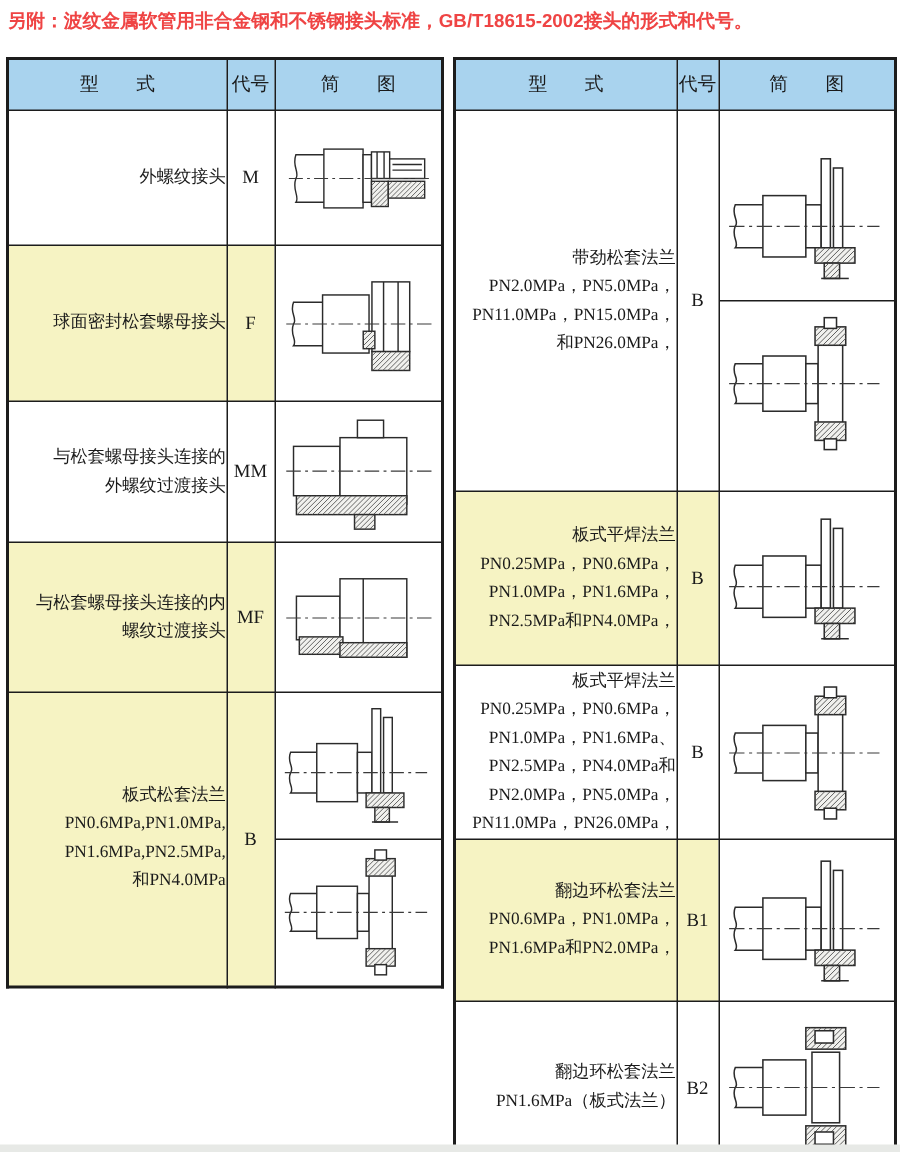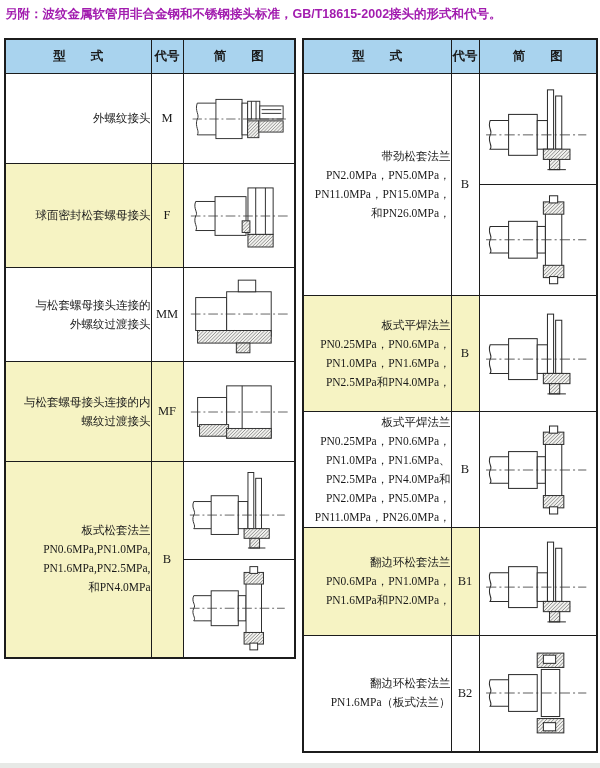--- a/index.html
+++ b/index.html
@@ -11,34 +11,34 @@
   }
   html,body{margin:0;padding:0;}
   body{
     width:600px;height:768px;position:relative;background:#ffffff;
     font-family:"Liberation Serif","DejaVu Serif",serif;color:var(--ink);
     overflow:hidden;
   }
   .title{
     position:absolute;left:5px;top:6px;width:592px;
     font-family:"Liberation Sans","DejaVu Sans",sans-serif;
-    font-weight:bold;font-size:12.5px;line-height:16px;color:#a21caf;
+    font-weight:bold;font-size:12.5px;line-height:16px;color:#ef4444;
   }
   table.fittings{
     position:absolute;border-collapse:collapse;table-layout:fixed;
     border:2px solid var(--border);background:#fff;
   }
   #left-table{left:4px;top:38px;width:290px;}
   #right-table{left:302px;top:38px;width:294px;}
   table.fittings th, table.fittings td{
     border:1px solid var(--border);padding:0;vertical-align:middle;
   }
   table.fittings th{
     background:var(--header-bg);
-    font-weight:bold;font-size:12.5px;height:33px;text-align:center;
+    font-weight:normal;font-size:12.5px;height:33px;text-align:center;
   }
   td.type-cell{
     font-size:11.5px;line-height:19px;white-space:pre-line;
     padding:4px 3px 4px 7px;text-align:right;
   }
   td.code-cell{
     font-size:12.5px;text-align:center;
   }
   td.diagram-cell{background:#fff;padding:0;}
   tr.hl td.type-cell, tr.hl td.code-cell{background:var(--row-highlight);}
@@ -325,21 +325,21 @@
       <col style="width:118px">
     </colgroup>
   <thead>
     <tr>
       <th>型　　式</th>
       <th>代号</th>
       <th>简　　图</th>
     </tr>
   </thead>
   <tbody>
-      <tr style="height: 222px;">
+      <tr style="height: 254px;">
         <td class="type-cell">带劲松套法兰
 PN2.0MPa，PN5.0MPa，
 PN11.0MPa，PN15.0MPa，
 和PN26.0MPa，</td>
         <td class="code-cell">B</td>
         <td class="diagram-cell">
           <div class="diagram-stack" style="height: 220px;">
             <div class="diagram-box">
               <svg viewBox="0 0 110 90" preserveAspectRatio="xMidYMid meet">
                 <path d="M 26 36 H 8 c -3 7, 3 10.5, 0 14 c -3 7, 3 10.5, 0 14 H 26" fill="#ffffff" stroke="#2b2b2b" stroke-width="1"></path>

